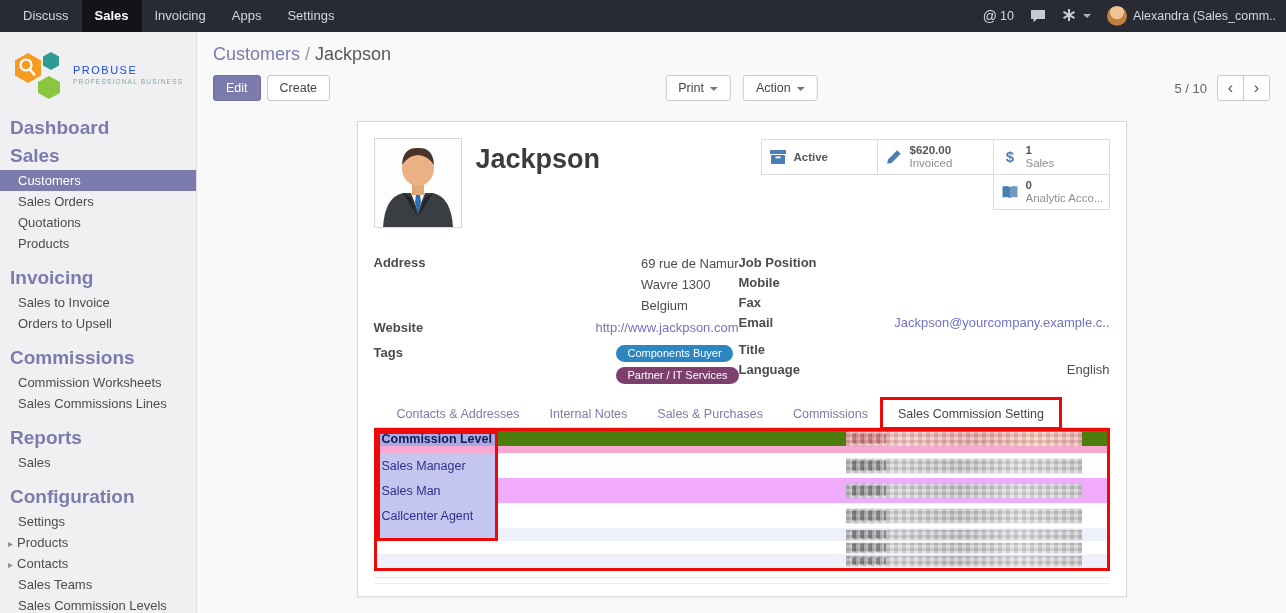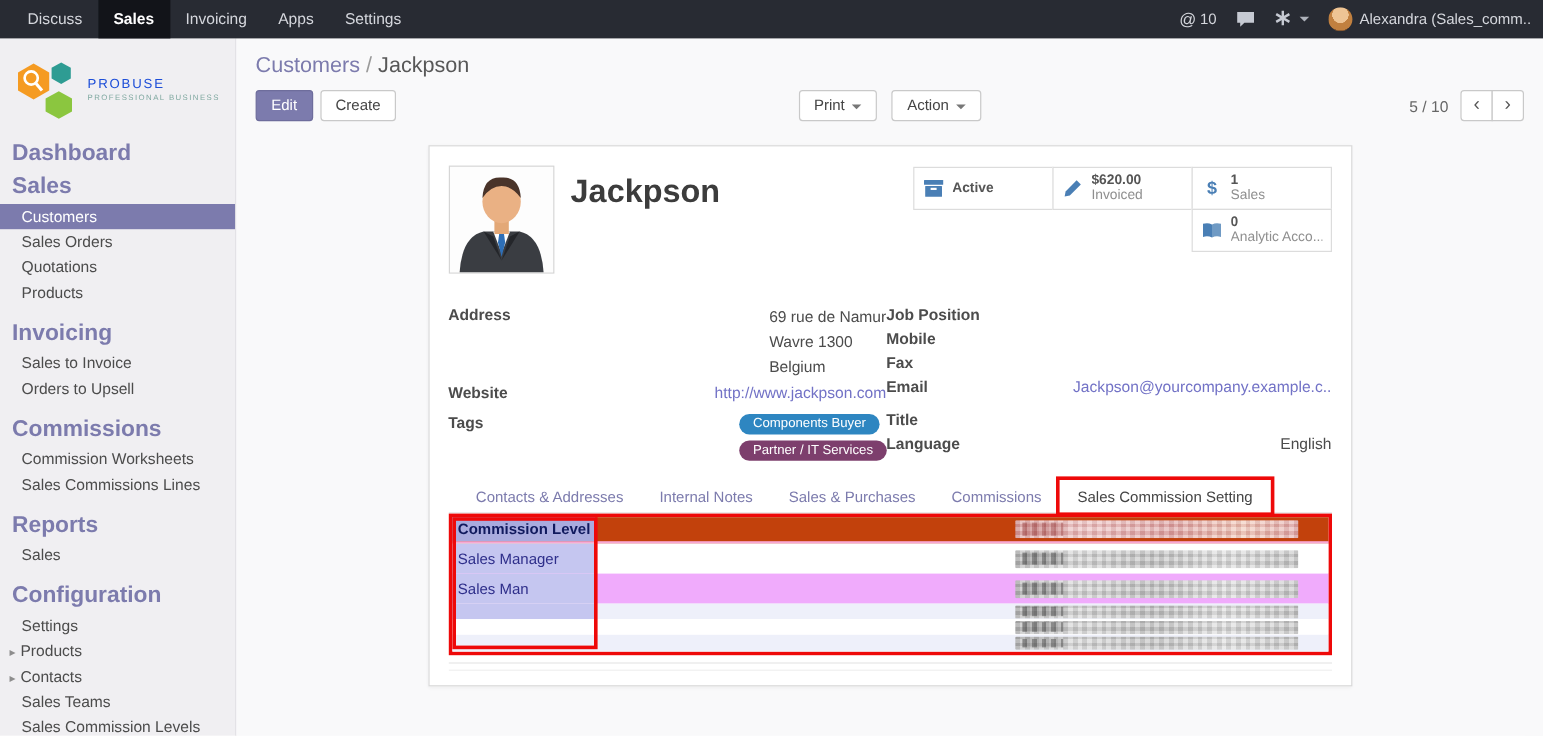--- a/index.html
+++ b/index.html
@@ -92,21 +92,21 @@
   .tag { font-size:11px; color:#fff; border-radius:10px; padding:2px 11px; width:max-content; cursor:pointer; line-height:13px; }
 
   
   .tabs { display:flex; margin-top:16px; border-bottom:1px solid #dcdcdc; padding-left:8px; }
   .tab { font-size:12.5px; color:#7c7bad; padding:7px 15px 6px; cursor:pointer; white-space:nowrap; }
   .tab.active { color:#444; background:#fff; position:relative; z-index:3; box-shadow:0 0 0 3px #ee0909; }
 
   
   .ctable-wrap { position:relative; margin-top:0px; border:3px solid #ee0909; background:#fff; z-index:2; }
   .trow { position:relative; display:flex; align-items:stretch; }
-  .trow-h { height:22px; border-bottom:2px solid #f9a8d4; background:#c2410c; }
+  .trow-h { height:22px; border-bottom:7px solid #f9a8d4; background:#4d7c0f; }
   .tcell { flex:0 0 119px; width:119px; font-size:12.5px; padding-left:5px; display:flex; align-items:center; overflow:hidden; white-space:nowrap; }
   .trow-h .tcell { font-weight:bold; color:#111a5e; background:#a9abde; }
   .tcell.lav { background:#c5c6f0; color:#2e2e8a; }
   .px { position:absolute; right:25px; top:50%; transform:translateY(-50%); width:236px; border-radius:1px; }
   .px-gray { background-image:
       repeating-linear-gradient(90deg, rgba(60,60,60,.12) 0 4px, rgba(255,255,255,.12) 4px 8px),
       repeating-linear-gradient(0deg, rgba(255,255,255,.28) 0 3px, rgba(90,90,90,.10) 3px 6px),
       linear-gradient(90deg,#b7b7b7 0%,#d8d8d8 22%,#c3c3c3 48%,#e0e0e0 74%,#c9c9c9 100%); }
   .px-pink { background-image:
       repeating-linear-gradient(90deg, rgba(120,30,30,.10) 0 4px, rgba(255,255,255,.15) 4px 8px),
@@ -358,20 +358,26 @@
             <div class="px px-gray" style="height: 15px;">
               <i class="smudge"></i>
             </div>
           </div>
           <div class="trow" style="height: 25px; background: #f0abfc;">
             <div class="tcell lav">Sales Man</div>
             <div class="px px-gray" style="height: 15px;">
               <i class="smudge"></i>
             </div>
           </div>
+          <div class="trow" style="height: 25px; background: rgb(255, 255, 255);">
+            <div class="tcell lav">Callcenter Agent</div>
+            <div class="px px-gray" style="height: 15px;">
+              <i class="smudge"></i>
+            </div>
+          </div>
           <div class="trow" style="height: 13px; background: rgb(238, 240, 250);">
             <div class="tcell lav"></div>
             <div class="px px-gray" style="height: 11px;">
               <i class="smudge"></i>
             </div>
           </div>
           <div class="trow" style="height: 13px; background: rgb(255, 255, 255);">
             <div class="tcell"></div>
             <div class="px px-gray" style="height: 11px;">
               <i class="smudge"></i>

